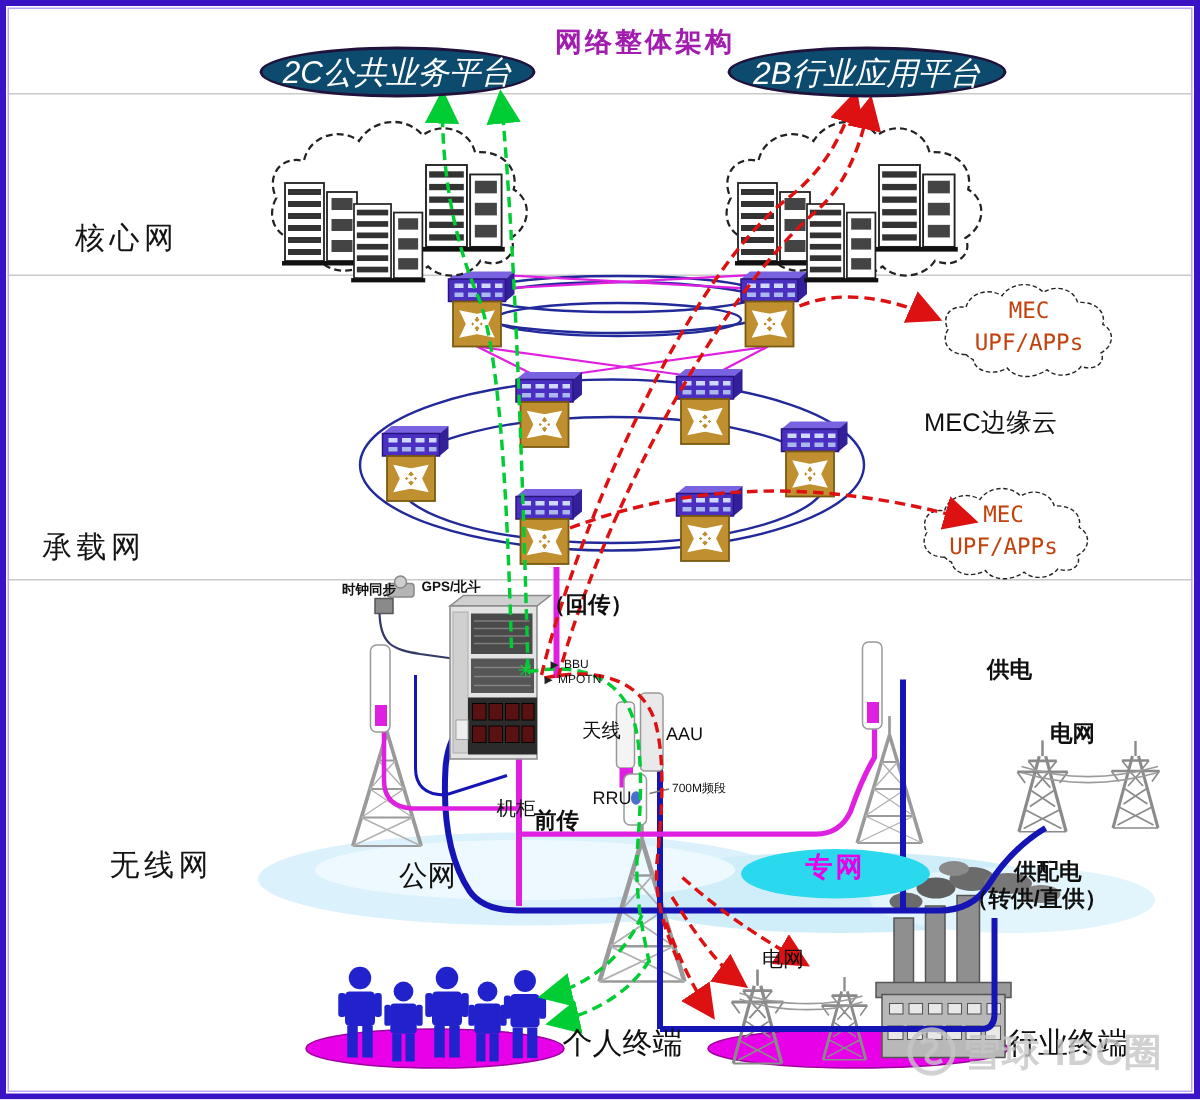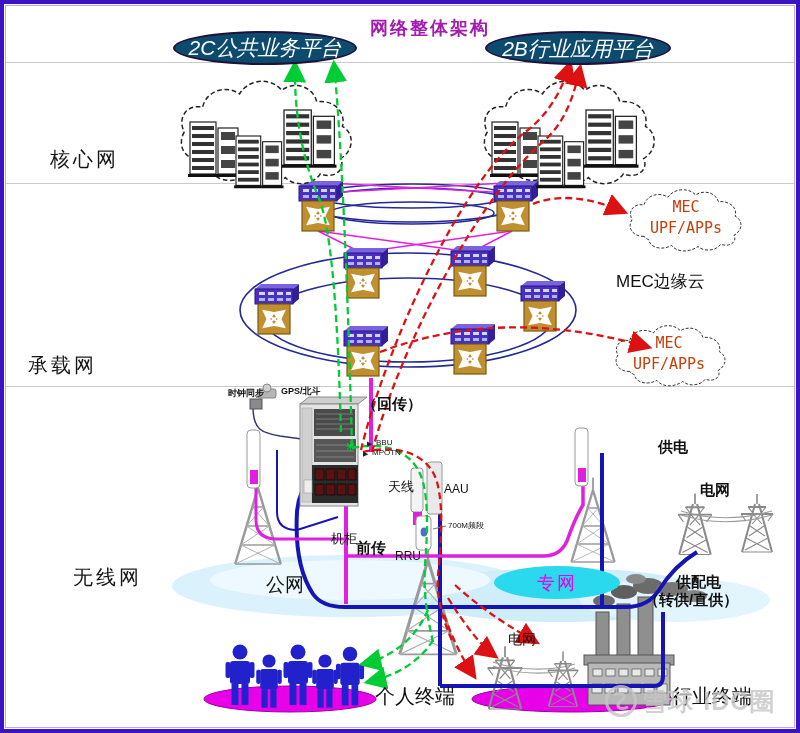--- a/index.html
+++ b/index.html
@@ -9,22 +9,22 @@
   svg.layer{position:absolute;left:0;top:0;z-index:5;}
   .lb{position:absolute;color:#101010;white-space:nowrap;z-index:30;line-height:1.15;}
   .ctr{transform:translateX(-50%);}
   .title{font-size:18px;font-weight:bold;color:#a21caf;letter-spacing:2px;}
   .sec{font-size:20px;letter-spacing:3px;color:#151515;}
   .plat{position:absolute;z-index:32;display:flex;align-items:center;justify-content:center;
         background:#0c4a6e;border:2px solid #20123a;border-radius:50%;
         color:#fff;font-weight:normal;font-style:italic;font-size:21px;}
   .mono{font-family:"DejaVu Sans Mono",monospace;}
   .mec{position:absolute;z-index:30;text-align:center;font-size:15px;color:#c2410c;line-height:21px;}
-  .pvt{position:absolute;z-index:28;display:flex;align-items:center;justify-content:center;
-       background:#2ad9ee;border-radius:50%;color:#e800e8;font-weight:normal;font-size:18px;letter-spacing:2px;}
+  .pvt{position:absolute;z-index:28;display:flex;justify-content:center;
+       background:#2ad9ee;border-radius:50%;color:#e800e8;font-weight:bold;font-size:18px;letter-spacing:2px;}
   .s8{font-size:8px;} .s9{font-size:9px;font-weight:bold;} .s12{font-size:12px;} .s13{font-size:13px;}
   .s14{font-size:14px;} .s15{font-size:15px;font-weight:bold;} .s17{font-size:17px;} .s18{font-size:20px;} .s19{font-size:19px;}
   .bold{font-weight:bold;}
   .star{color:#00dd33;font-size:13px;z-index:31;}
   .tri{color:#222;font-size:7px;}
   #watermark{position:absolute;left:604px;top:684px;z-index:40;display:flex;align-items:center;gap:4px;opacity:.8;}
   #watermark .wm-text{font-size:25px;font-weight:bold;color:#c6c6c6;letter-spacing:1px;}
 </style>
 </head>
 <body>
@@ -333,21 +333,21 @@
 
   <span class="lb tri" style="left:367px;top:440px;">▶</span>
   <span class="lb s8" style="left:376px;top:438px;text-align:right;">BBU</span>
   <span class="lb tri" style="left:363px;top:450px;">▶</span>
   <span class="lb s8" style="left:372px;top:448px;">MPOTN</span>
   <span class="lb star" style="left:345px;top:440px;">✳</span>
 
   <span class="lb s13" style="left:331px;top:492px;margin-top:40px;">机柜</span>
   <span class="lb s13" style="left:388px;top:480px;">天线</span>
   <span class="lb s12" style="left:444px;top:483px;">AAU</span>
-  <span class="lb s12" style="left:395px;top:526px;margin-top:24px;">RRU</span>
+  <span class="lb s12" style="left:395px;top:526px;">RRU</span>
   <span class="lb s8" style="left:448px;top:521px;">700M频段</span>
   <span class="lb s15 bold" style="left:356px;top:539px;">前传</span>
 
   <span class="lb s19" style="left:266px;top:574px;">公网</span>
   <div class="pvt" style="left:494px;top:566px;width:126px;height:33px;">
     <span>专网</span>
   </div>
 
   <span class="lb s15" style="left:658px;top:438px;">供电</span>
   <span class="lb s15" style="left:700px;top:481px;">电网</span>

